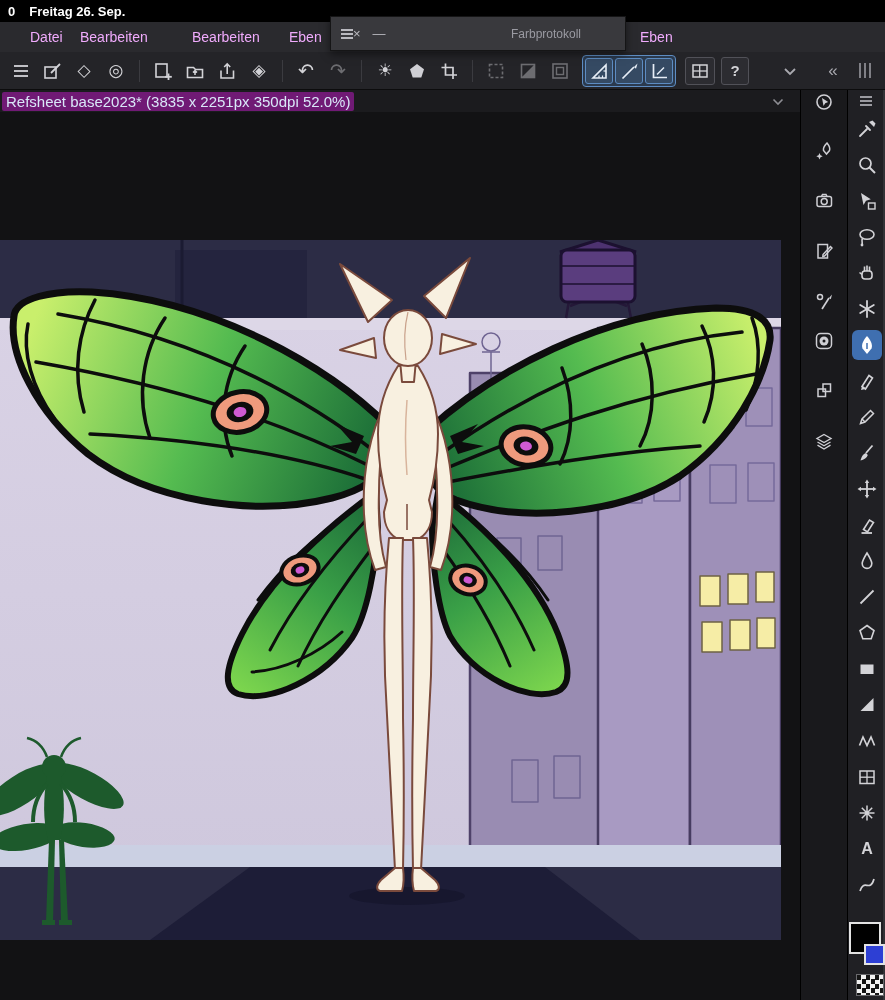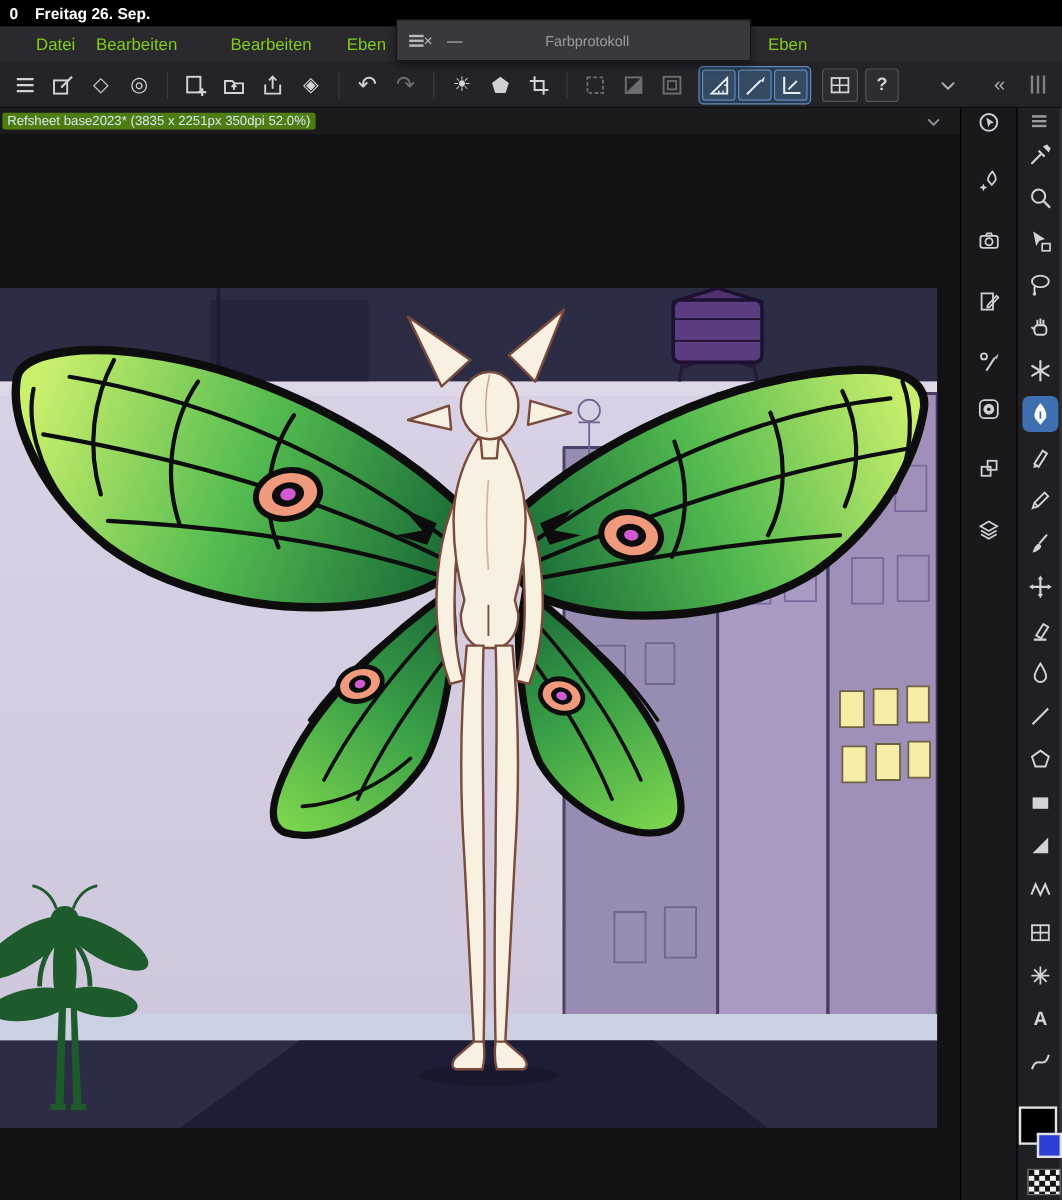--- a/index.html
+++ b/index.html
@@ -4,44 +4,44 @@
 <style>
   *{margin:0;padding:0;box-sizing:border-box}
   html,body{width:885px;height:1000px;overflow:hidden}
   body{position:relative;background:#0d0d0e;font-family:"Liberation Sans",sans-serif;-webkit-font-smoothing:antialiased}
   .abs{position:absolute}
 
   
   .sb{left:0;top:0;width:885px;height:22px;background:#000;color:#fff;display:flex;align-items:center;gap:14px;padding:0 8px;font-size:13px;font-weight:bold}
 
   
-  .menu{left:0;top:22px;width:885px;height:30px;background:#2a2a2e;color:#84cc16;font-size:14px}
+  .menu{left:0;top:22px;width:885px;height:30px;background:#2a2a2e;color:#f0abfc;font-size:14px}
   .menu span{position:absolute;top:7px;white-space:nowrap}
 
   
   .float{left:330px;top:16px;width:296px;height:35px;background:#39393d;border:1px solid #151516;box-shadow:0 3px 8px rgba(0,0,0,.5);display:flex;align-items:center;padding:0 10px;z-index:6}
   .float .g{color:#b9b9bf;font-size:13px;margin-right:12px}
-  .float .t{flex:1;text-align:center;color:#9a9aa2;font-size:12px;margin-right:34px}
+  .float .t{flex:1;text-align:right;color:#9a9aa2;font-size:12px;margin-right:34px}
   .mlines{display:inline-block}
   .mlines i{display:block;width:12px;height:2px;background:#b9b9bf;margin:2px 0}
 
   
   .tbar{left:0;top:52px;width:885px;height:38px;background:#242428;display:flex;align-items:center;padding:0 4px;border-bottom:1px solid #0c0c0d;z-index:3}
   .tbi{width:26px;height:26px;display:flex;align-items:center;justify-content:center;margin:0 3px;color:#d3d3d7;font-size:17px;flex:0 0 auto}
   .vsep{width:1px;height:22px;background:#3b3b40;margin:0 7px;flex:0 0 auto}
   .dim{opacity:.42}
   .selgrp{display:flex;border:1px solid #5d8cc2;background:#2b3a4e;border-radius:4px;padding:1px;margin:0 6px;flex:0 0 auto}
   .selbox{width:28px;height:26px;display:flex;align-items:center;justify-content:center;border:1px solid #5d8cc2;border-radius:3px;background:#354a63;margin:1px}
   .graybox{border:1px solid #515158;border-radius:3px;background:#2c2c31}
   .handle{display:flex;gap:3px;margin:0 10px}
   .handle i{display:block;width:2px;height:15px;background:#808086}
 
   
   .docbar{left:0;top:90px;width:800px;height:22px;background:#1b1b1e;display:flex;align-items:center;padding:0 2px}
-  .doc-title{font-size:11px;color:#d9e7f8;background:#4d7c0f;border-radius:2px;padding:1px 4px;white-space:nowrap}
+  .doc-title{font-size:15px;color:#d9e7f8;background:#701a75;border-radius:2px;padding:1px 4px;white-space:nowrap}
   .doc-chev{position:absolute;left:770px;top:4px}
 
   
   .canvas{left:0;top:112px;width:800px;height:888px;background:#121214}
   .art{position:absolute;left:0;top:128px}
 
   
   .rail{left:800px;top:90px;width:85px;height:910px}
   .railA{position:absolute;left:0;top:0;width:47px;height:910px;background:#19191c;border-left:1px solid #000}
   .railB{position:absolute;left:47px;top:0;width:38px;height:910px;background:#202024;border-left:1px solid #000;border-right:2px solid #323236}

